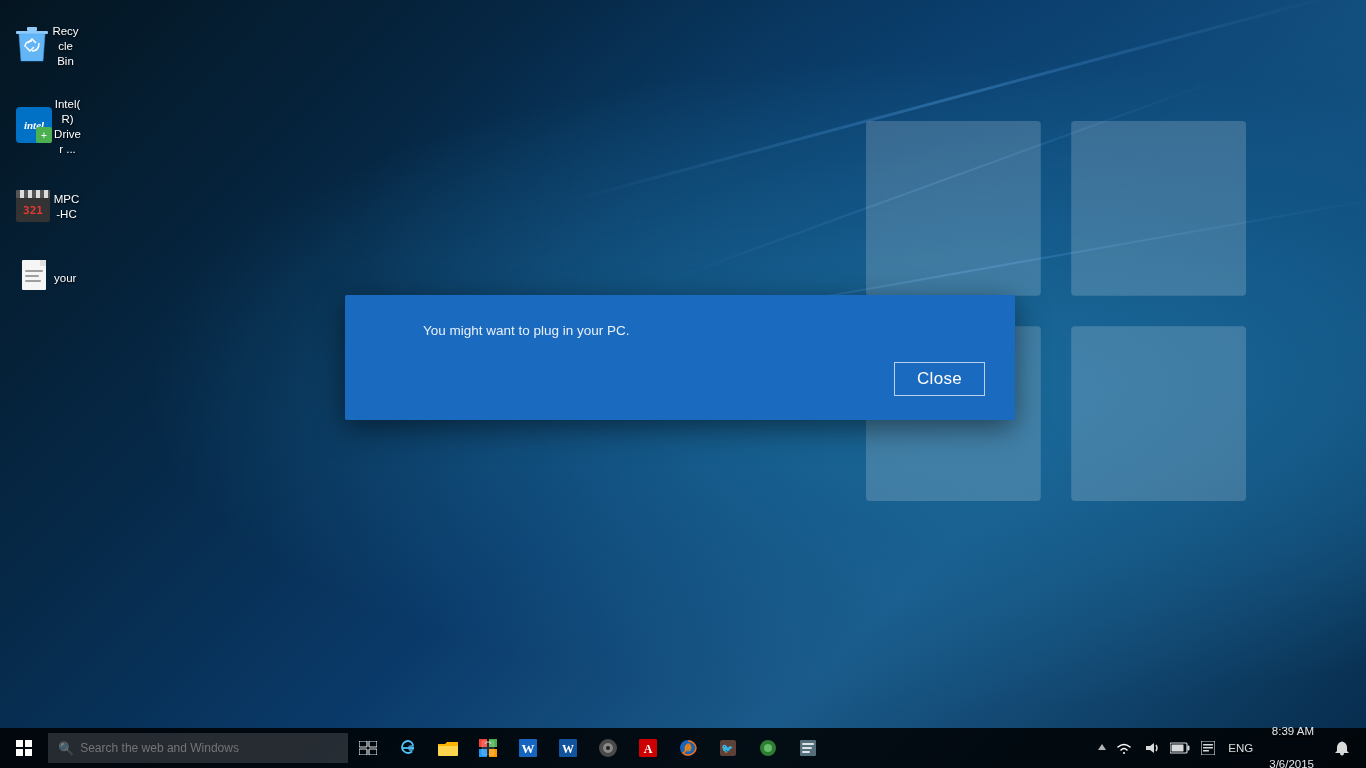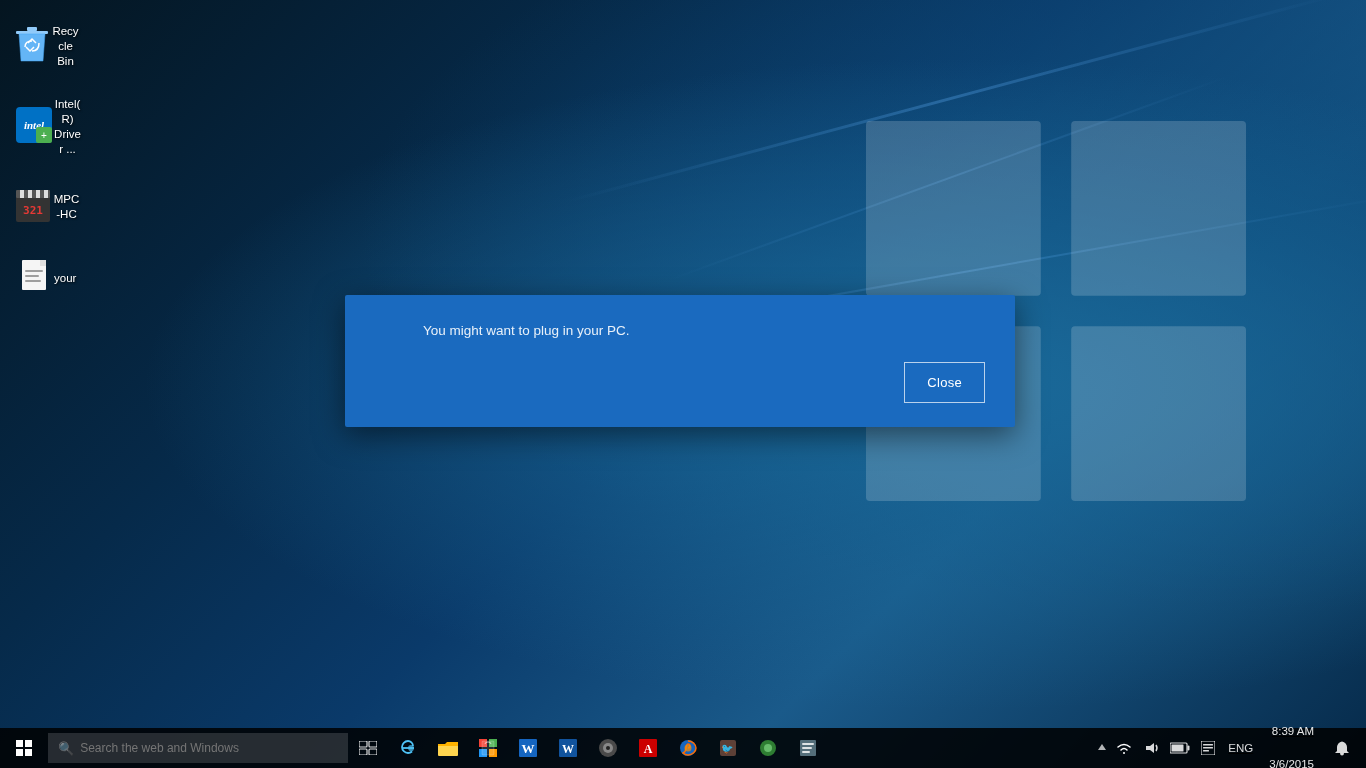--- a/index.html
+++ b/index.html
@@ -143,22 +143,22 @@
 
     .battery-dialog-actions {
       display: flex;
       justify-content: flex-end;
     }
 
     .close-btn {
       background: transparent;
       border: 1px solid rgba(255,255,255,0.7);
       color: white;
-      padding: 12px 22px;
-      font-size: 13px;
+      padding: 6px 22px;
+      font-size: 17px;
       cursor: pointer;
       font-family: 'Segoe UI', sans-serif;
       letter-spacing: 0.3px;
       min-width: 80px;
       text-align: left;
     }
 
     
     .taskbar {
       position: absolute;

